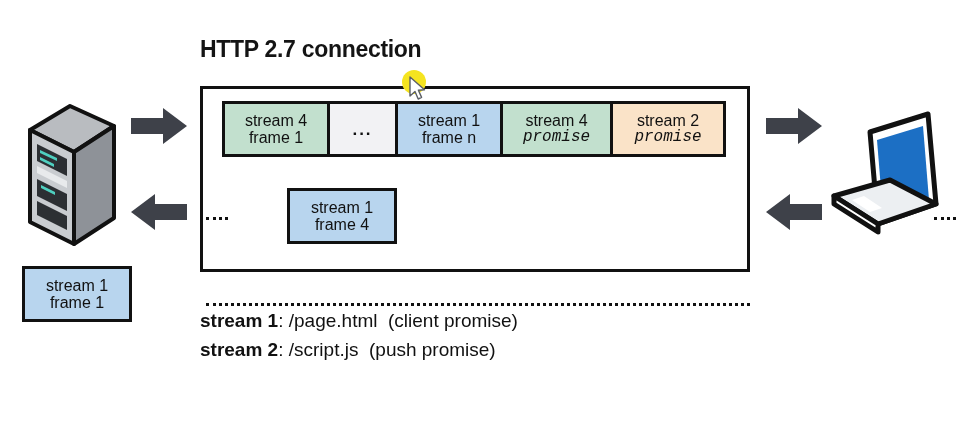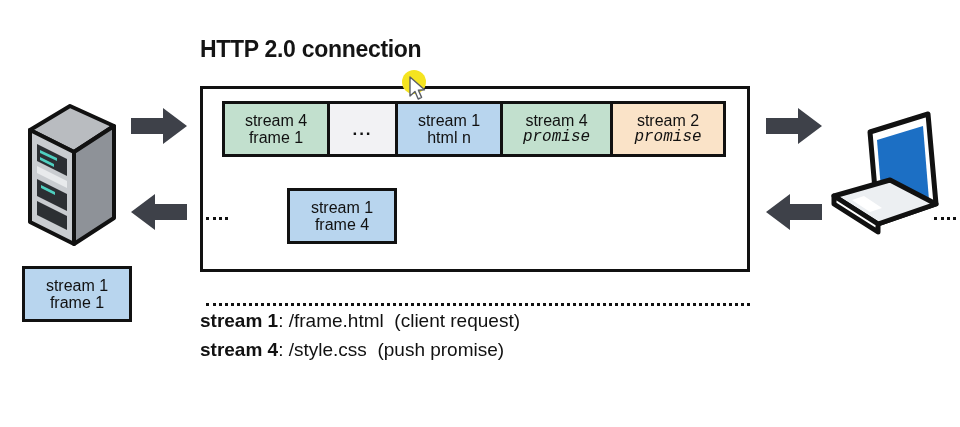--- a/index.html
+++ b/index.html
@@ -197,21 +197,21 @@
     left: 409px;
     top: 76px;
     width: 18px;
     height: 26px;
   }
   .cursor svg { display: block; width: 100%; height: 100%; }
 </style>
 </head>
 <body>
 
-<div class="diagram-title">HTTP 2.0 connection</div>
+<div class="diagram-title">HTTP 2.7 connection</div>
 
 <div class="server-icon">
   <svg viewBox="0 0 92 150" xmlns="http://www.w3.org/2000/svg">
 
     <polygon points="4,30 44,6 88,26 48,52" fill="#b9bcc0" stroke="#111111" stroke-width="4" stroke-linejoin="round"></polygon>
 
     <polygon points="4,30 48,52 48,144 4,122" fill="#c9ccd0" stroke="#111111" stroke-width="4" stroke-linejoin="round"></polygon>
 
     <polygon points="48,52 88,26 88,118 48,144" fill="#8e9298" stroke="#111111" stroke-width="4" stroke-linejoin="round"></polygon>
 
@@ -245,21 +245,21 @@
 <div class="frame-strip">
   <div class="frame-cell cell-green w-stream4f1">
     <span class="l1">stream 4</span>
     <span class="l2">frame 1</span>
   </div>
   <div class="frame-cell cell-blank w-ellipsis">
     <span class="ellipsis-dots">...</span>
   </div>
   <div class="frame-cell cell-blue w-stream1fn">
     <span class="l1">stream 1</span>
-    <span class="l2">html n</span>
+    <span class="l2">frame n</span>
   </div>
   <div class="frame-cell cell-green w-stream4p">
     <span class="l1">stream 4</span>
     <span class="l2 italic">promise</span>
   </div>
   <div class="frame-cell cell-peach w-stream2p">
     <span class="l1">stream 2</span>
     <span class="l2 italic">promise</span>
   </div>
 </div>
@@ -295,24 +295,24 @@
   </svg>
 </div>
 
 <div class="pending-box">
   <span class="l1">stream 1</span>
   <span class="l2">frame 1</span>
 </div>
 
 <div class="legend">
   <div class="legend-row">
-    <span class="legend-stream">stream 1</span><span class="legend-sep">:</span>&nbsp;<span class="legend-path">/frame.html</span>&nbsp;&nbsp;<span class="legend-note">(client request)</span>
+    <span class="legend-stream">stream 1</span><span class="legend-sep">:</span>&nbsp;<span class="legend-path">/page.html</span>&nbsp;&nbsp;<span class="legend-note">(client promise)</span>
   </div>
   <div class="legend-row">
-    <span class="legend-stream">stream 4</span><span class="legend-sep">:</span>&nbsp;<span class="legend-path">/style.css</span>&nbsp;&nbsp;<span class="legend-note">(push promise)</span>
+    <span class="legend-stream">stream 2</span><span class="legend-sep">:</span>&nbsp;<span class="legend-path">/script.js</span>&nbsp;&nbsp;<span class="legend-note">(push promise)</span>
   </div>
 </div>
 
 <div class="click-highlight"></div>
 <div class="cursor">
   <svg viewBox="0 0 18 26" xmlns="http://www.w3.org/2000/svg">
     <polygon points="1,1 1,20 6,15.5 9.2,23 12.6,21.4 9.4,14.2 15.5,13.8" fill="#ffffff" stroke="#5b5f66" stroke-width="1.4" stroke-linejoin="round"></polygon>
   </svg>
 </div>
 

